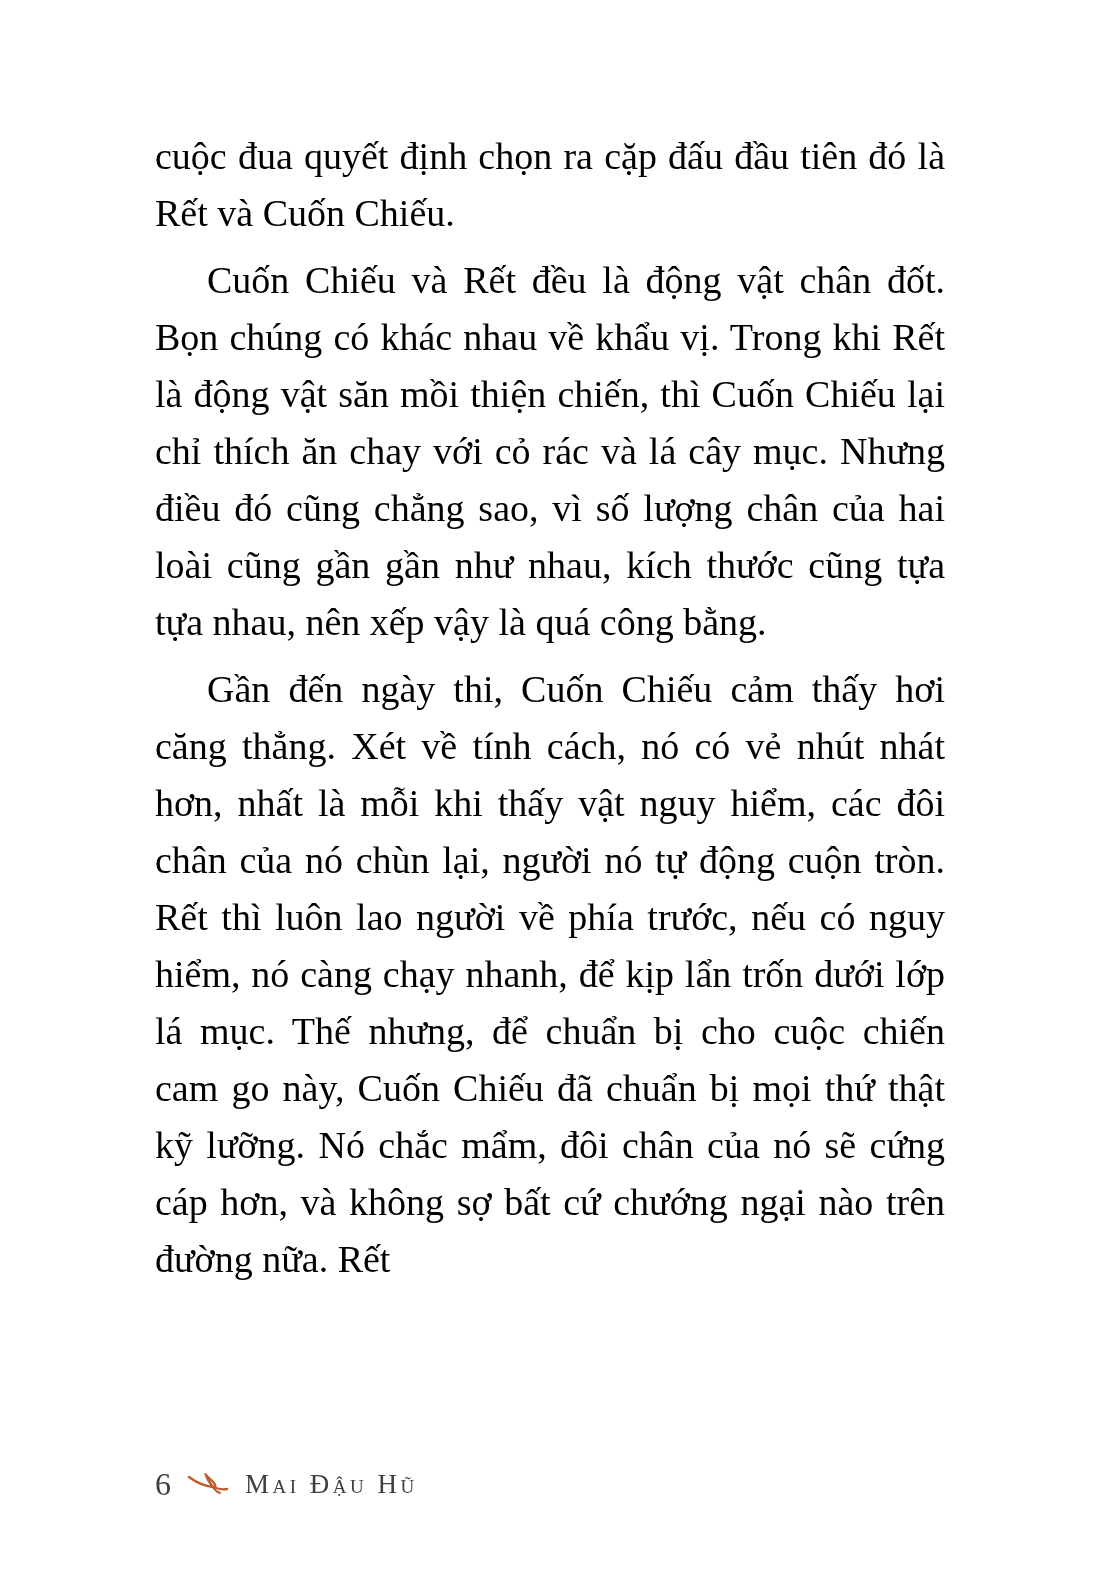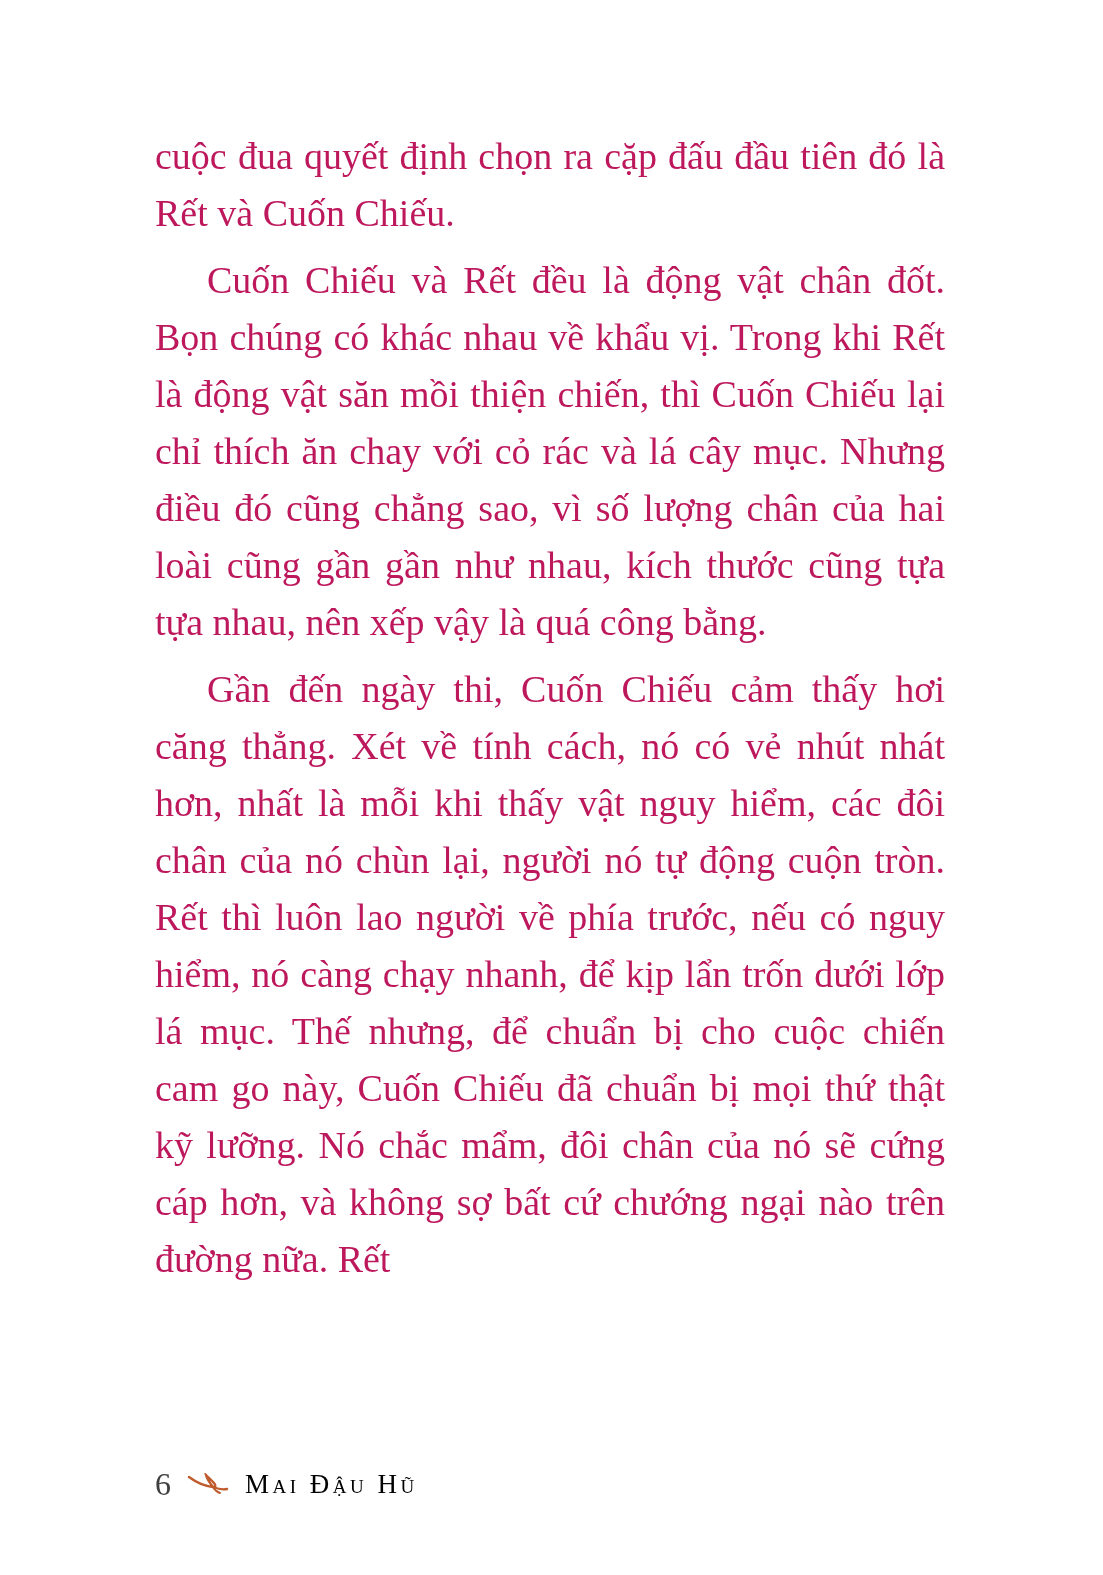--- a/index.html
+++ b/index.html
@@ -21,21 +21,21 @@
 
   .text-block {
     position: absolute;
     top: 128px;
     left: 155px;
     width: 790px;
     font-size: 38px;
     line-height: 57px;
     text-align: justify;
     text-justify: inter-word;
-    color: #be185d;
+    color: #000000;
   }
 
   .para {
     text-indent: 52px;
     margin-bottom: 10px;
   }
 
   .para.no-indent {
     text-indent: 0;
   }
@@ -63,21 +63,21 @@
 
   .footer-icon svg {
     display: block;
   }
 
   .book-title {
     font-size: 27px;
     line-height: 1;
     letter-spacing: 3.5px;
     font-variant: small-caps;
-    color: #000000;
+    color: #404040;
   }
 </style>
 </head>
 <body>
 
 <div class="page">
 
   <div class="text-block">
     <p class="para no-indent">cuộc đua quyết định chọn ra cặp đấu đầu tiên đó là Rết và Cuốn Chiếu.</p>
     <p class="para">Cuốn Chiếu và Rết đều là động vật chân đốt. Bọn chúng có khác nhau về khẩu vị. Trong khi Rết là động vật săn mồi thiện chiến, thì Cuốn Chiếu lại chỉ thích ăn chay với cỏ rác và lá cây mục. Nhưng điều đó cũng chẳng sao, vì số lượng chân của hai loài cũng gần gần như nhau, kích thước cũng tựa tựa nhau, nên xếp vậy là quá công bằng.</p>

